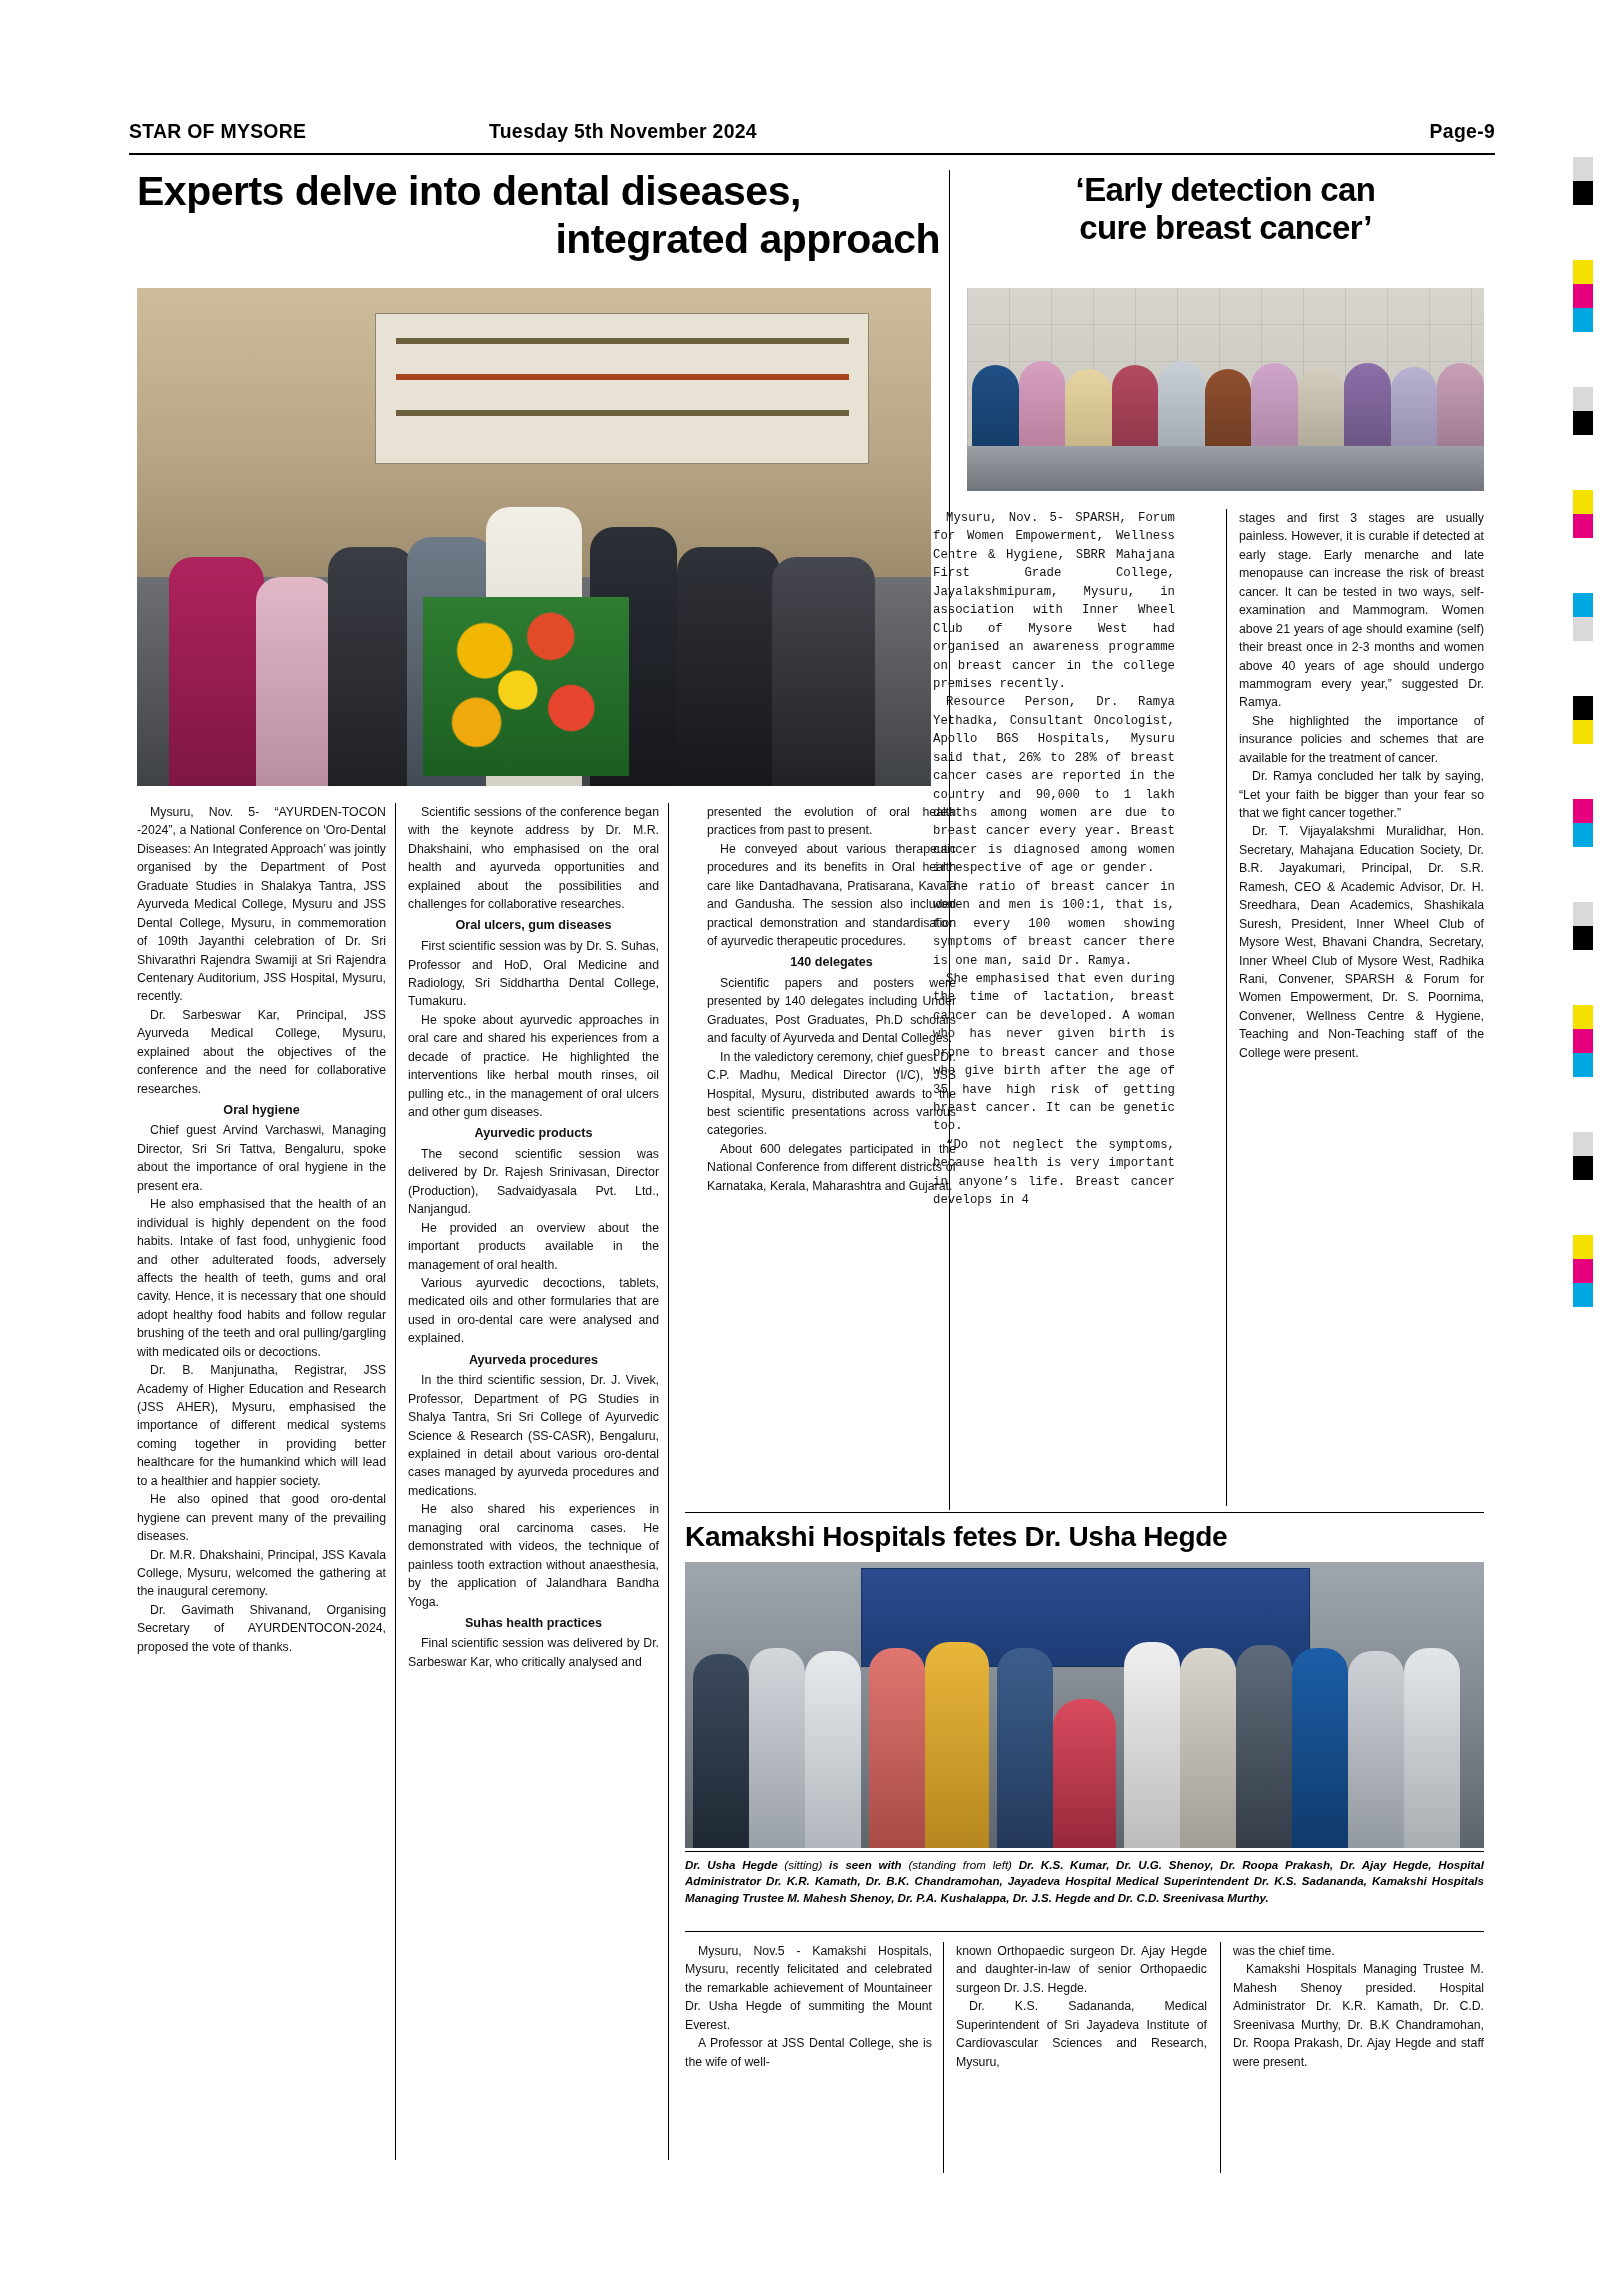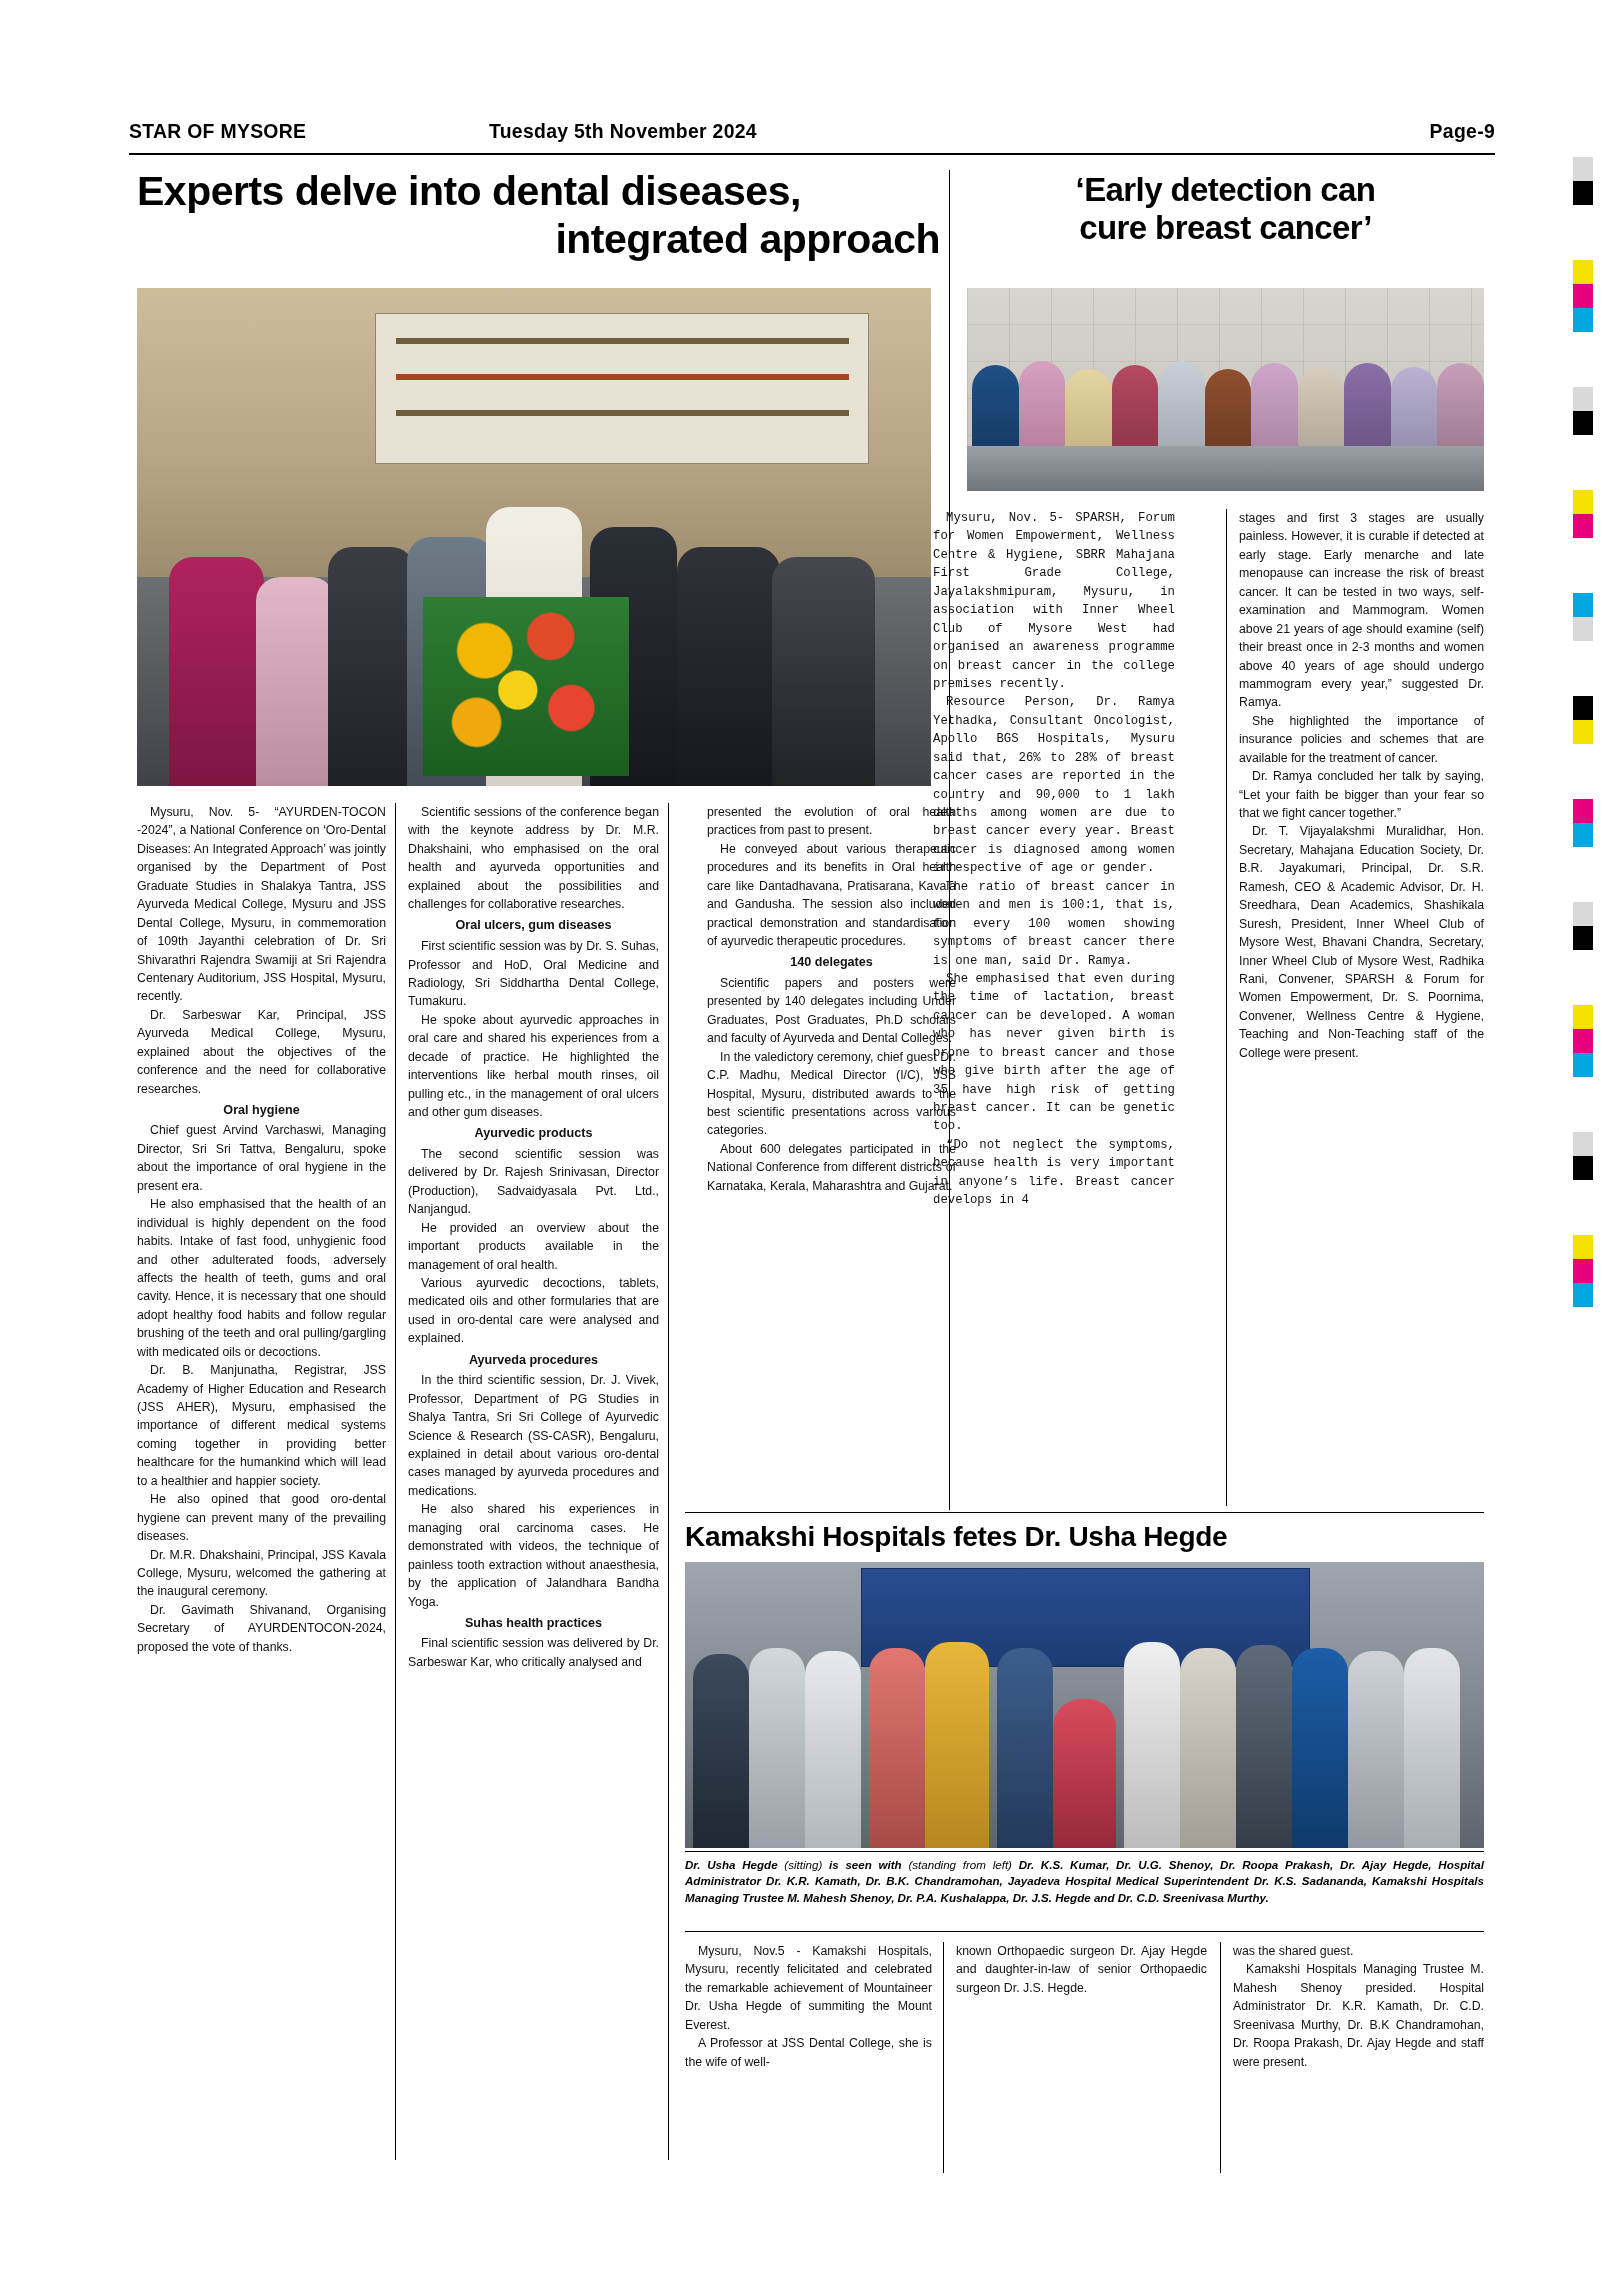--- a/index.html
+++ b/index.html
@@ -395,23 +395,24 @@
     <span>Dr. Usha Hegde</span><span class="normal"> (sitting) </span><span>is seen with</span><span class="normal"> (standing from left) </span><span>Dr. K.S. Kumar, Dr. U.G. Shenoy, Dr. Roopa Prakash, Dr. Ajay Hegde, Hospital Administrator Dr. K.R. Kamath, Dr. B.K. Chandramohan, Jayadeva Hospital Medical Superintendent Dr. K.S. Sadananda, Kamakshi Hospitals Managing Trustee M. Mahesh Shenoy, Dr. P.A. Kushalappa, Dr. J.S. Hegde and Dr. C.D. Sreenivasa Murthy.</span>
   </div>
   <div class="cap-rule-bottom"></div>
 
   <div class="col" id="kamakshi-col1" style="left:685px; top:1942px; width:247px; height:231px;">
     <p>Mysuru, Nov.5 - Kamakshi Hospitals, Mysuru, recently felicitated and celebrated the remarkable achievement of Mountaineer Dr. Usha Hegde of summiting the Mount Everest.</p>
     <p>A Professor at JSS Dental College, she is the wife of well-</p>
   </div>
   <div class="col" id="kamakshi-col2" style="left:956px; top:1942px; width:251px; height:231px;">
     <p class="noindent">known Orthopaedic surgeon Dr. Ajay Hegde and daughter-in-law of senior Orthopaedic surgeon Dr. J.S. Hegde.</p>
+    <p>Dr. K.S. Sadananda, Medical Superintendent of Sri Jayadeva Institute of Cardiovascular Sciences and Research, Mysuru,</p>
   </div>
   <div class="col" id="kamakshi-col3" style="left:1233px; top:1942px; width:251px; height:231px;">
-    <p class="noindent">was the shared guest.</p>
+    <p class="noindent">was the chief time.</p>
     <p>Kamakshi Hospitals Managing Trustee M. Mahesh Shenoy presided. Hospital Administrator Dr. K.R. Kamath, Dr. C.D. Sreenivasa Murthy, Dr. B.K Chandramohan, Dr. Roopa Prakash, Dr. Ajay Hegde and staff were present.</p>
   </div>
 
   <div class="vsep" style="left:943px; top:1942px; height:231px;"></div>
   <div class="vsep" style="left:1220px; top:1942px; height:231px;"></div>
 
 </div>
 
 
 </body></html>

